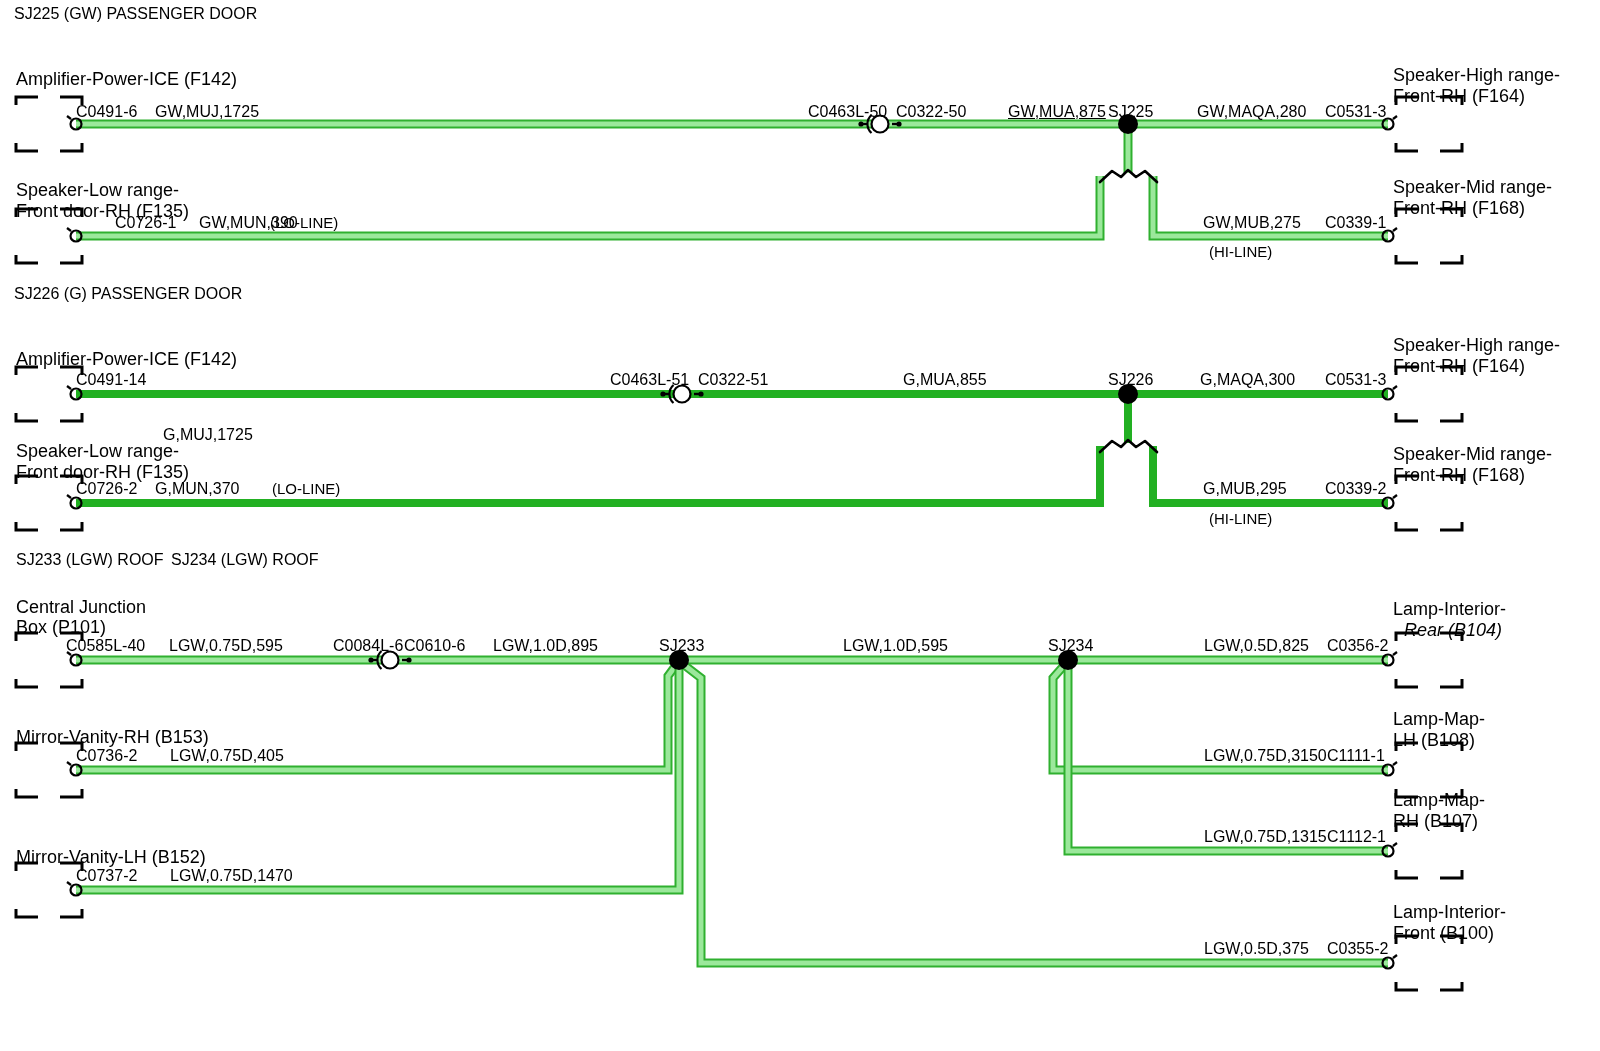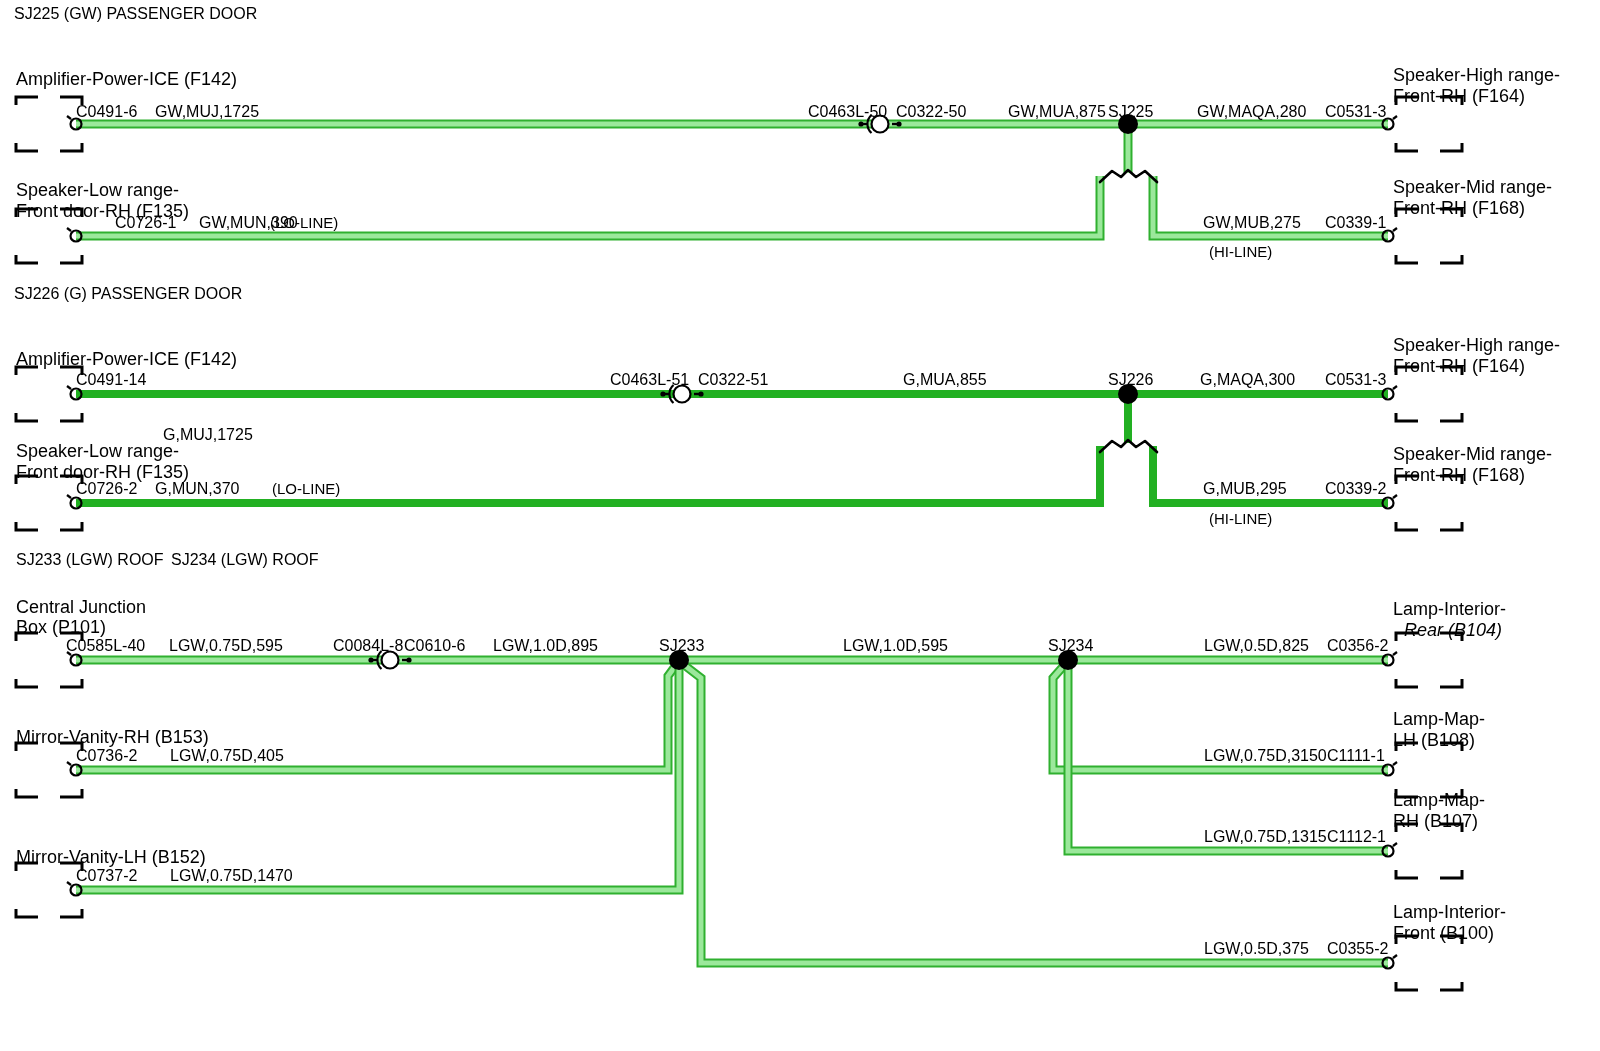--- a/index.html
+++ b/index.html
@@ -209,21 +209,21 @@
   <div class="lbl t16" style="left:155px;top:103px;">GW,MUJ,1725</div>
 
   <div class="lbl t18" style="left:16px;top:180px;">Speaker-Low range-</div>
   <div class="lbl t18" style="left:16px;top:201px;">Front door-RH (F135)</div>
   <div class="lbl t16" style="left:76px;top:214px;margin-left:39px;">C0726-1</div>
   <div class="lbl t16" style="left:155px;top:214px;margin-left:44px;">GW,MUN,390</div>
   <div class="lbl t15" style="left:270px;top:214px;">(LO-LINE)</div>
 
   <div class="lbl t16" style="left:808px;top:103px;">C0463L-50</div>
   <div class="lbl t16" style="left:896px;top:103px;">C0322-50</div>
-  <div class="lbl t16" style="left:1008px;top:103px;">GW,MUA,875</div>
+  <div class="lbl t16" style="left:1008px;top:103px;text-decoration:underline;">GW,MUA,875</div>
   <div class="lbl t16" style="left:1108px;top:103px;">SJ225</div>
 
   <div class="lbl t16" style="left:1197px;top:103px;">GW,MAQA,280</div>
   <div class="lbl t16" style="left:1325px;top:103px;">C0531-3</div>
   <div class="lbl t18" style="left:1393px;top:65px;">Speaker-High range-</div>
   <div class="lbl t18" style="left:1393px;top:86px;">Front-RH (F164)</div>
 
   <div class="lbl t16" style="left:1203px;top:214px;">GW,MUB,275</div>
   <div class="lbl t16" style="left:1325px;top:214px;">C0339-1</div>
   <div class="lbl t15" style="left:1209px;top:243px;">(HI-LINE)</div>
@@ -259,21 +259,21 @@
   <div class="lbl t18" style="left:1393px;top:465px;">Front-RH (F168)</div>
 
   <div class="lbl grp" style="left:16px;top:551px;">SJ233 (LGW) ROOF</div>
   <div class="lbl grp" style="left:171px;top:551px;">SJ234 (LGW) ROOF</div>
 
   <div class="lbl t18" style="left:16px;top:597px;">Central Junction</div>
   <div class="lbl t18" style="left:16px;top:617px;">Box (P101)</div>
   <div class="lbl t16" style="left:66px;top:637px;">C0585L-40</div>
   <div class="lbl t16" style="left:169px;top:637px;">LGW,0.75D,595</div>
 
-  <div class="lbl t16" style="left:333px;top:637px;">C0084L-8</div>
+  <div class="lbl t16" style="left:333px;top:637px;">C0084L-6</div>
   <div class="lbl t16" style="left:404px;top:637px;">C0610-6</div>
   <div class="lbl t16" style="left:493px;top:637px;">LGW,1.0D,895</div>
   <div class="lbl t16" style="left:659px;top:637px;">SJ233</div>
   <div class="lbl t16" style="left:843px;top:637px;">LGW,1.0D,595</div>
   <div class="lbl t16" style="left:1048px;top:637px;">SJ234</div>
 
   <div class="lbl t16" style="left:1204px;top:637px;">LGW,0.5D,825</div>
   <div class="lbl t16" style="left:1327px;top:637px;">C0356-2</div>
   <div class="lbl t18" style="left:1393px;top:599px;">Lamp-Interior-</div>
   <div class="lbl t18" style="left:1404px;top:620px;font-style:italic;">Rear (B104)</div>

